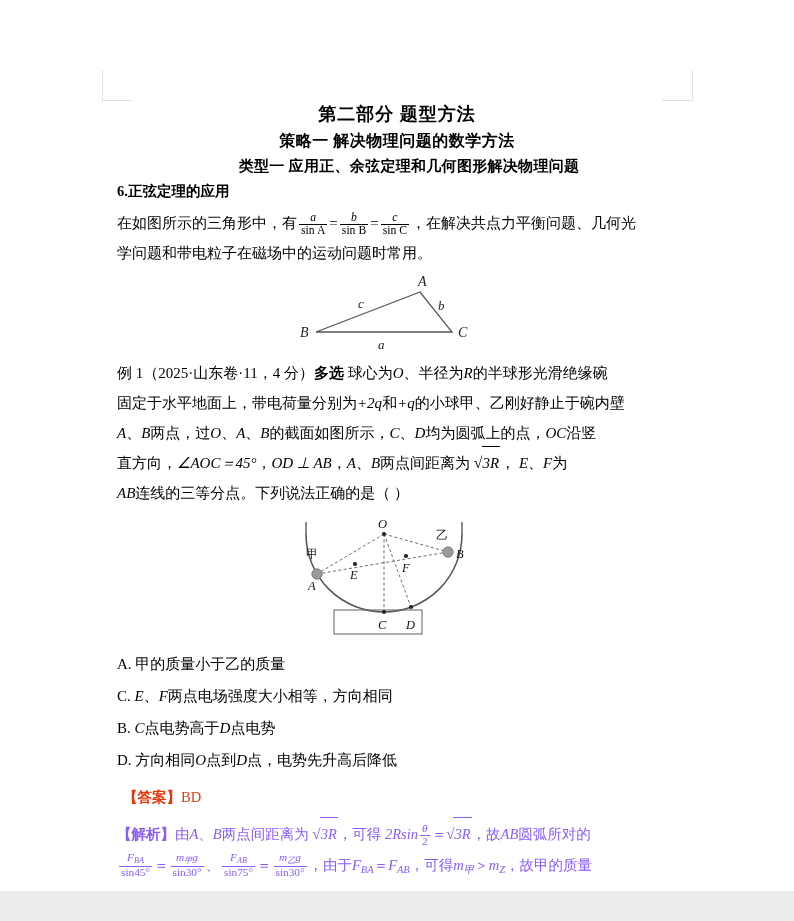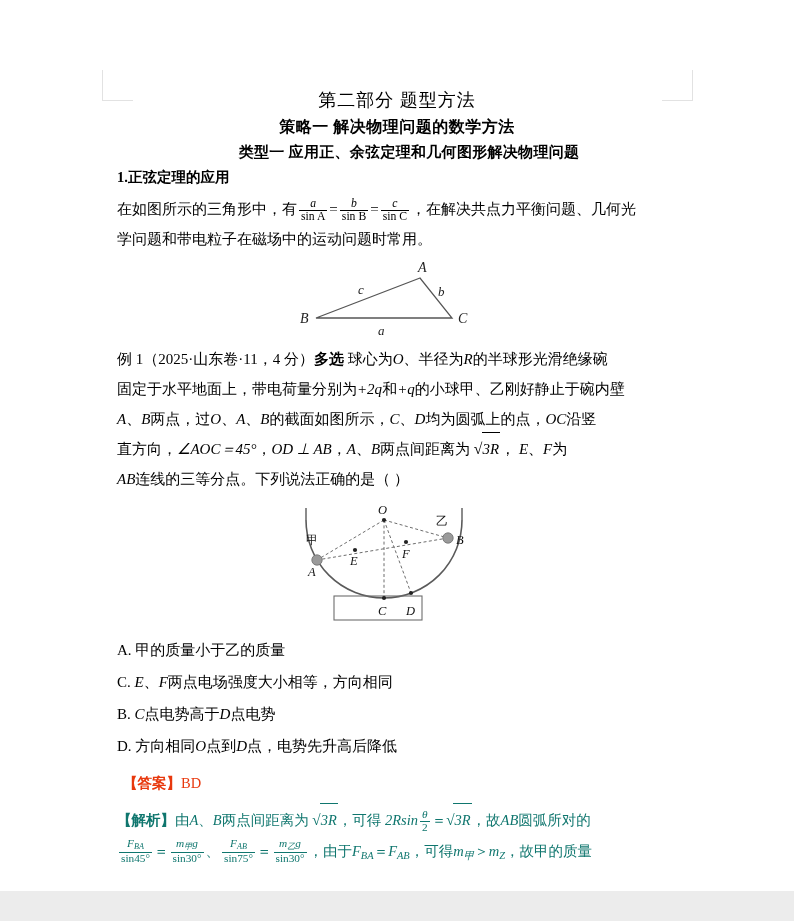--- a/index.html
+++ b/index.html
@@ -43,23 +43,23 @@
     position: absolute;
     left: 117px;
     top: 88px;
     width: 560px;
   }
 
   .h-center { text-align: center; }
 
   .t-part {
     font-size: 18px;
-    font-weight: normal;
+    font-weight: bold;
     letter-spacing: 1px;
-    margin: 0 0 3px 0;
+    margin: 14px 0 3px 0;
     line-height: 1.4;
   }
   .t-strategy {
     font-size: 16px;
     font-weight: bold;
     letter-spacing: 0.5px;
     margin: 0 0 3px 0;
     line-height: 1.4;
   }
   .t-type {
@@ -131,21 +131,21 @@
   .ans {
     color: #e8380d;
     font-size: 14.5px;
     line-height: 30px;
     margin: 6px;
     font-weight: bold;
   }
   .ans .val { font-weight: normal; }
 
   .sol {
-    color: #0f766e;
+    color: #8b5cf6;
     font-size: 14.5px;
     line-height: 31px;
     margin: 0;
   }
   .sol .tag { font-weight: bold; }
   .sol .mi { font-style: italic; }
 
   .sub { font-size: 0.72em; vertical-align: -0.28em; }
 </style>
 </head>
@@ -154,21 +154,21 @@
 <div class="page">
 
   <div class="crop tl"></div>
   <div class="crop tr"></div>
 
   <div class="content">
 
     <div class="t-part h-center">第二部分 题型方法</div>
     <div class="t-strategy h-center">策略一 解决物理问题的数学方法</div>
     <div class="t-type h-center">类型一 应用正、余弦定理和几何图形解决物理问题</div>
-    <div class="t-sub">1.正弦定理的应用</div>
+    <div class="t-sub">6.正弦定理的应用</div>
 
     <p class="para"><span>在如图所示的三角形中，有</span><span class="frac"><span class="num mi">a</span><span class="den mn">sin A</span></span><span class="mn">=</span><span class="frac"><span class="num mi">b</span><span class="den mn">sin B</span></span><span class="mn">=</span><span class="frac"><span class="num mi">c</span><span class="den mn">sin C</span></span><span>，在解决共点力平衡问题、几何光</span></p>
 
     <p class="para">学问题和带电粒子在磁场中的运动问题时常用。</p>
 
     <div class="fig-triangle">
       <svg width="210" height="82" viewBox="0 0 210 82">
         <polygon points="128,22 24,62 160,62" fill="none" stroke="#555555" stroke-width="1.3"></polygon>
         <text x="126" y="16" font-family="Liberation Serif, serif" font-style="italic" font-size="14" fill="#222">A</text>
         <text x="8" y="67" font-family="Liberation Serif, serif" font-style="italic" font-size="14" fill="#222">B</text>

